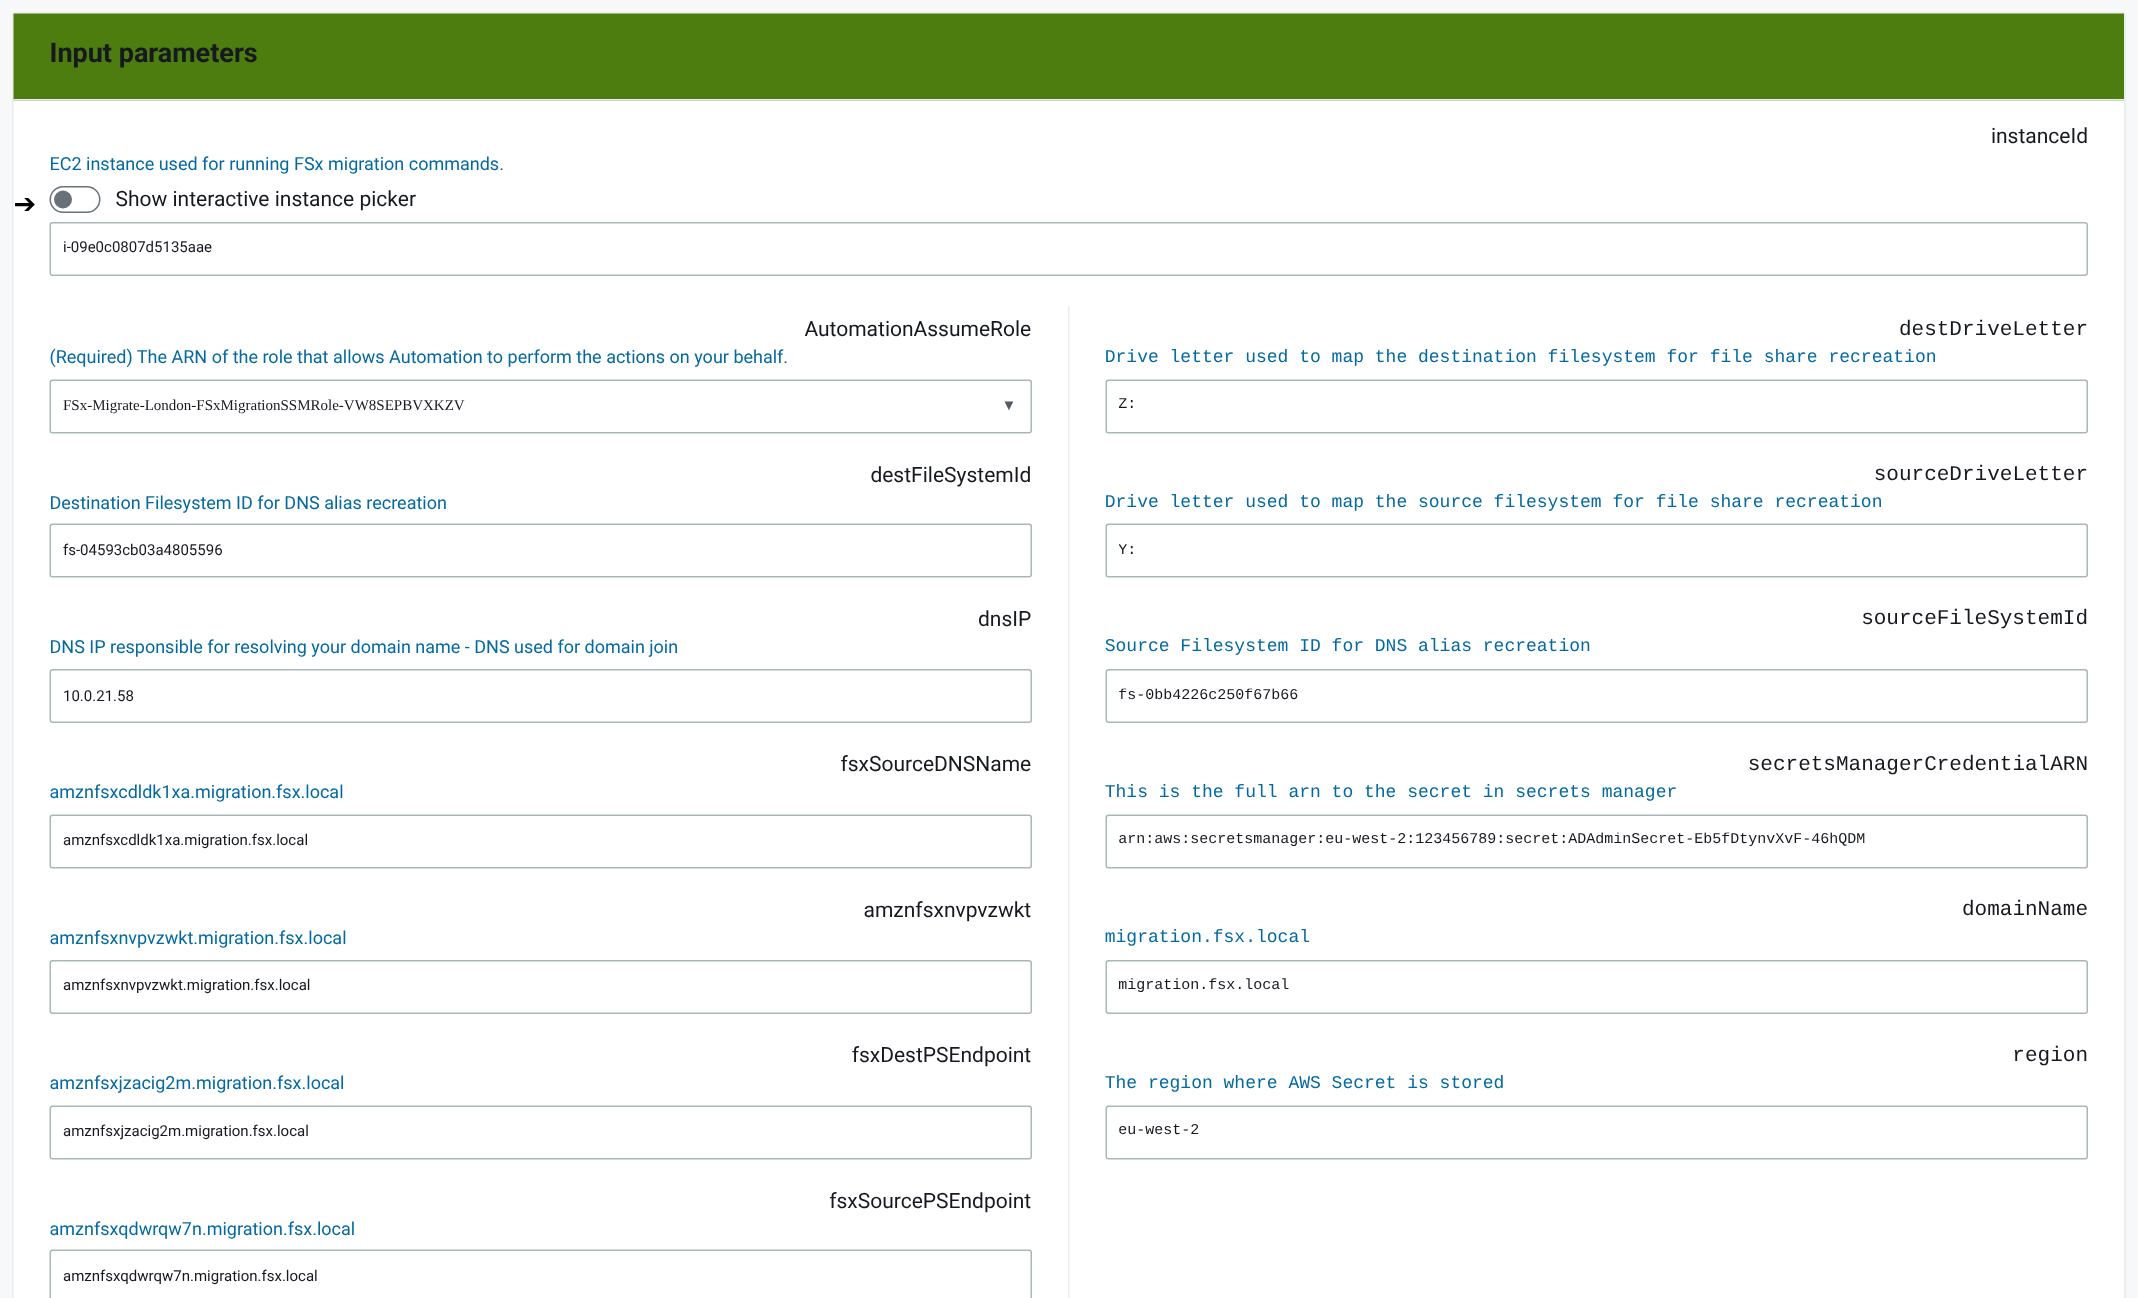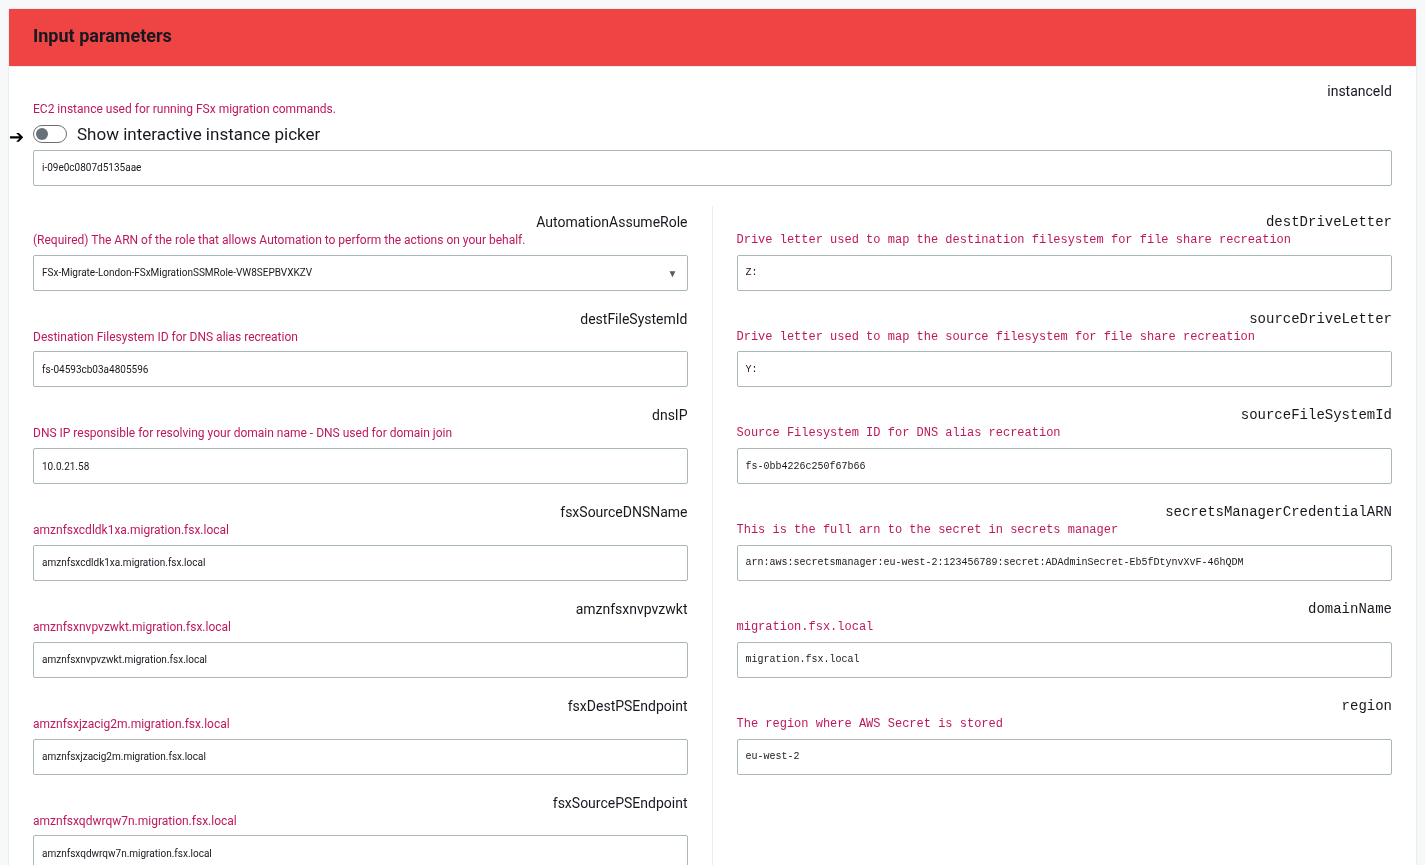--- a/index.html
+++ b/index.html
@@ -12,21 +12,21 @@
   }
   .panel {
     background: #fff;
     border: 1px solid #eaeded;
     border-radius: 2px;
     box-shadow: 0 1px 1px rgba(0,0,0,0.04);
   }
   .panel-header {
     padding: 16px 24px 20px 24px;
     border-bottom: 1px solid #eaeded;
-    background: #ef4444;
+    background: #4d7c0f;
   }
   .panel-title {
     font-size: 18px;
     font-weight: 700;
     color: #16191f;
   }
   .panel-body {
     padding: 16px 24px 24px 24px;
   }
   .full-row { margin-bottom: 8px; }
@@ -50,38 +50,38 @@
   .field:last-child { margin-bottom: 0; }
   .field-label {
     font-size: 14px;
     color: #16191f;
     font-weight: 400;
     margin-bottom: 2px;
     text-align: right;
   }
   .field-help {
     font-size: 12px;
-    color: #be185d;
+    color: #0369a1;
     margin-bottom: 6px;
     line-height: 1.4;
   }
   .input,
   .select {
     width: 100%;
     height: 36px;
     padding: 4px 8px;
     border: 1px solid #aab7b8;
     border-radius: 2px;
     background: #fff;
     font-size: 10px;
     font-family: inherit;
     color: #16191f;
   }
   .select-wrap { position: relative; }
-  .select { appearance: none; padding-right: 28px; }
+  .select { appearance: none; padding-right: 28px; font-family: Liberation Serif, serif; }
   .caret {
     position: absolute;
     right: 10px;
     top: 50%;
     transform: translateY(-50%);
     pointer-events: none;
     font-size: 10px;
     color: #545b64;
   }
   .toggle-row {
@@ -112,21 +112,21 @@
   .toggle::after {
     content: "";
     position: absolute;
     width: 12px;
     height: 12px;
     border-radius: 50%;
     background: #687078;
     top: 2px;
     left: 2px;
   }
-  .toggle-label { font-size: 17px; color: #16191f; }
+  .toggle-label { font-size: 14px; color: #16191f; }
 </style>
 </head>
 <body>
 
 <div class="panel">
   <div class="panel-header">
     <h2 class="panel-title">Input parameters</h2>
   </div>
 
   <div class="panel-body">

